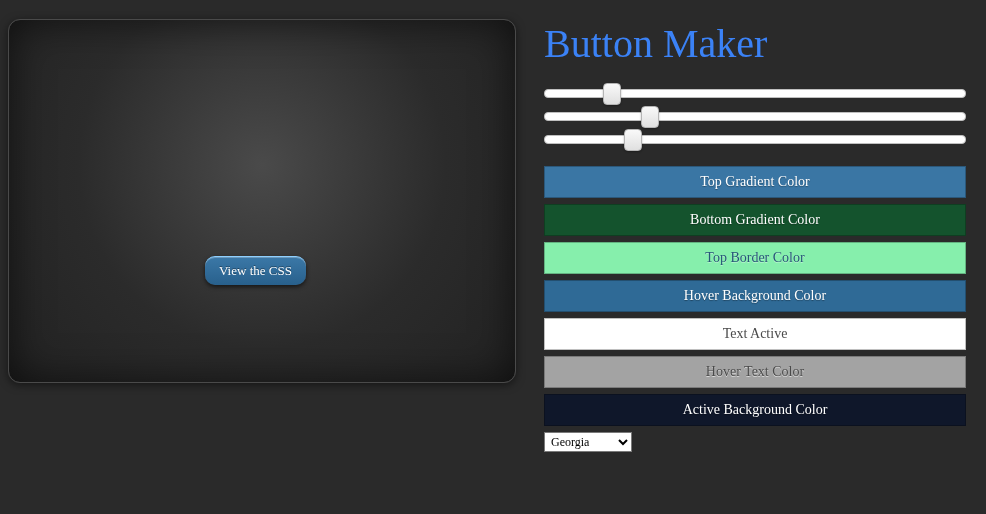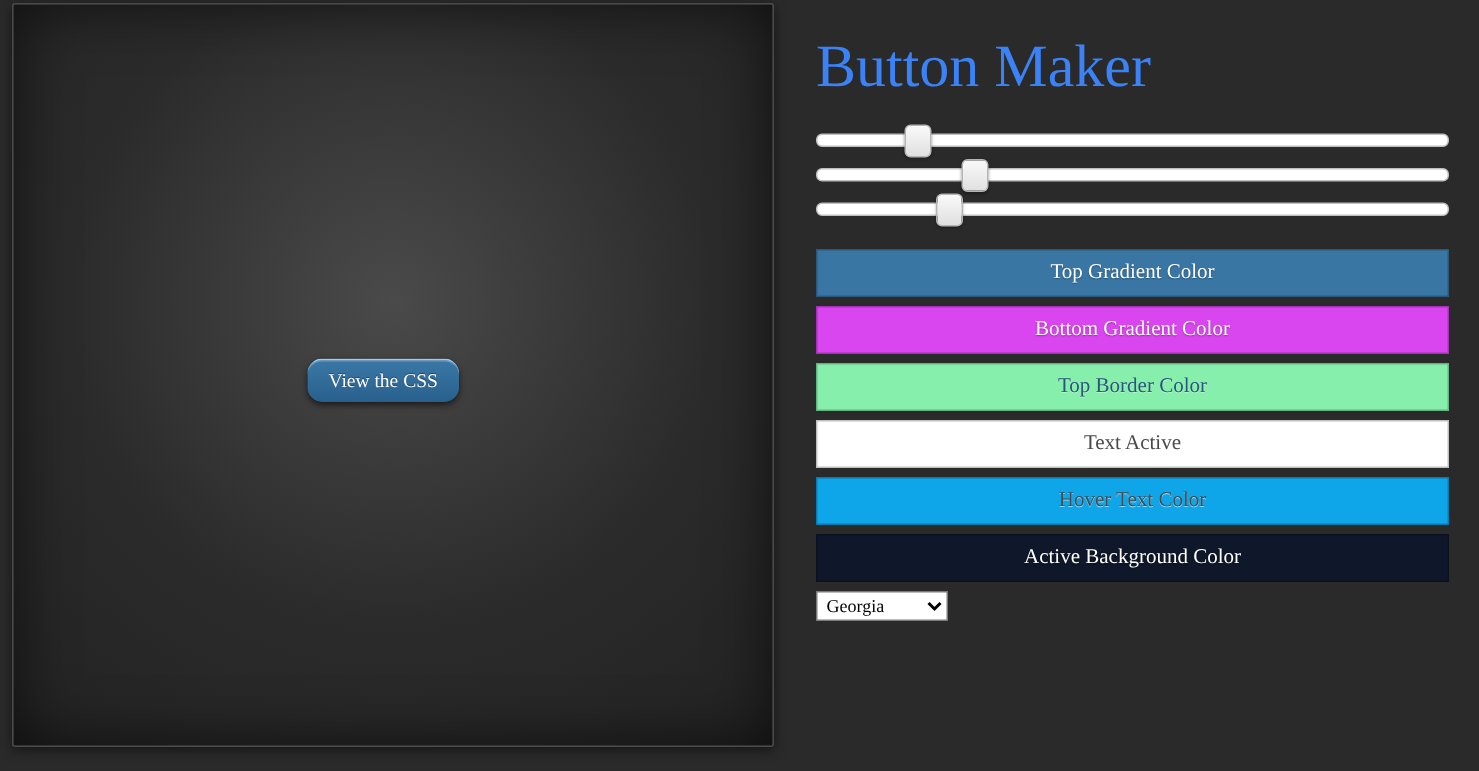--- a/index.html
+++ b/index.html
@@ -7,25 +7,25 @@
     background: #2a2a2a;
     font-family: Georgia, serif;
     color: #fff;
     width: 986px;
     height: 514px;
     overflow: hidden;
     display: flex;
   }
   .preview-panel {
     width: 508px;
-    height: 496px;
-    margin: 2px 0 0 8px;
+    height: 364px;
+    margin: 19px 0 0 8px;
     background: radial-gradient(circle at 50% 40%, #4a4a4a 0%, #2b2b2b 55%, #222 100%);
     border: 1px solid #4a4a4a;
-    border-radius: 2px;
+    border-radius: 12px;
     box-shadow: inset 0 0 40px rgba(0,0,0,0.6), 0 2px 8px rgba(0,0,0,0.5);
     position: relative;
   }
   .preview-button {
     position: absolute;
     left: 196px;
     top: 236px;
     padding: 6px 14px;
     border-radius: 10px;
     border: none;
@@ -85,25 +85,25 @@
     color: #000;
     border: 1px solid #7a7a7a;
     font-family: Georgia, serif;
     font-size: 12px;
     padding: 1px 2px;
     height: 20px;
     width: 88px;
   }
   
   .cr-0 { background: #3a76a4; color: #fff; }
-  .cr-1 { background: #d946ef; color: #fff; }
+  .cr-1 { background: #14532d; color: #fff; }
   .cr-2 { background: #86efac; color: #275678; text-shadow: 0 1px 0 rgba(255,255,255,0.4); }
   .cr-3 { background: #2f6a96; color: #fff; }
   .cr-4 { background: #ffffff; color: #4a4a4a; text-shadow: none; }
-  .cr-5 { background: #0ea5e9; color: #4a4a4a; text-shadow: 0 1px 0 rgba(255,255,255,0.6); }
+  .cr-5 { background: #a3a3a3; color: #4a4a4a; text-shadow: 0 1px 0 rgba(255,255,255,0.6); }
   .cr-6 { background: #0f172a; color: #fff; }
 </style>
 </head>
 <body>
 
 <div class="preview-panel">
   <button class="preview-button">View the CSS</button>
 </div>
 
 <div class="controls-panel">
@@ -126,20 +126,21 @@
     <div class="slider-track">
       <div class="slider-thumb" style="left:21%"></div>
     </div>
   </div>
 
   <div style="height:8px"></div>
 
   <div class="color-row cr-0">Top Gradient Color</div>
   <div class="color-row cr-1">Bottom Gradient Color</div>
   <div class="color-row cr-2">Top Border Color</div>
+  <div class="color-row cr-3">Hover Background Color</div>
   <div class="color-row cr-4">Text Active</div>
   <div class="color-row cr-5">Hover Text Color</div>
   <div class="color-row cr-6">Active Background Color</div>
 
   <select class="font-select">
     <option>Georgia</option>
   </select>
 </div>
 
 </body></html>

